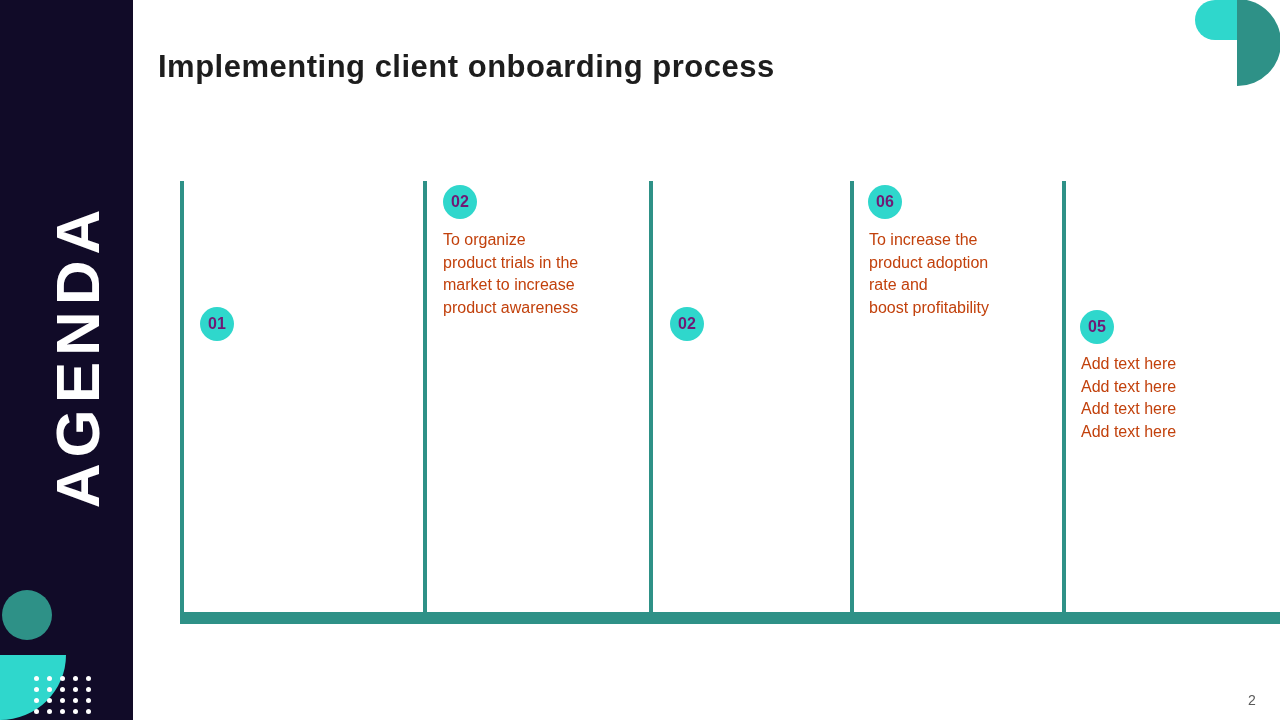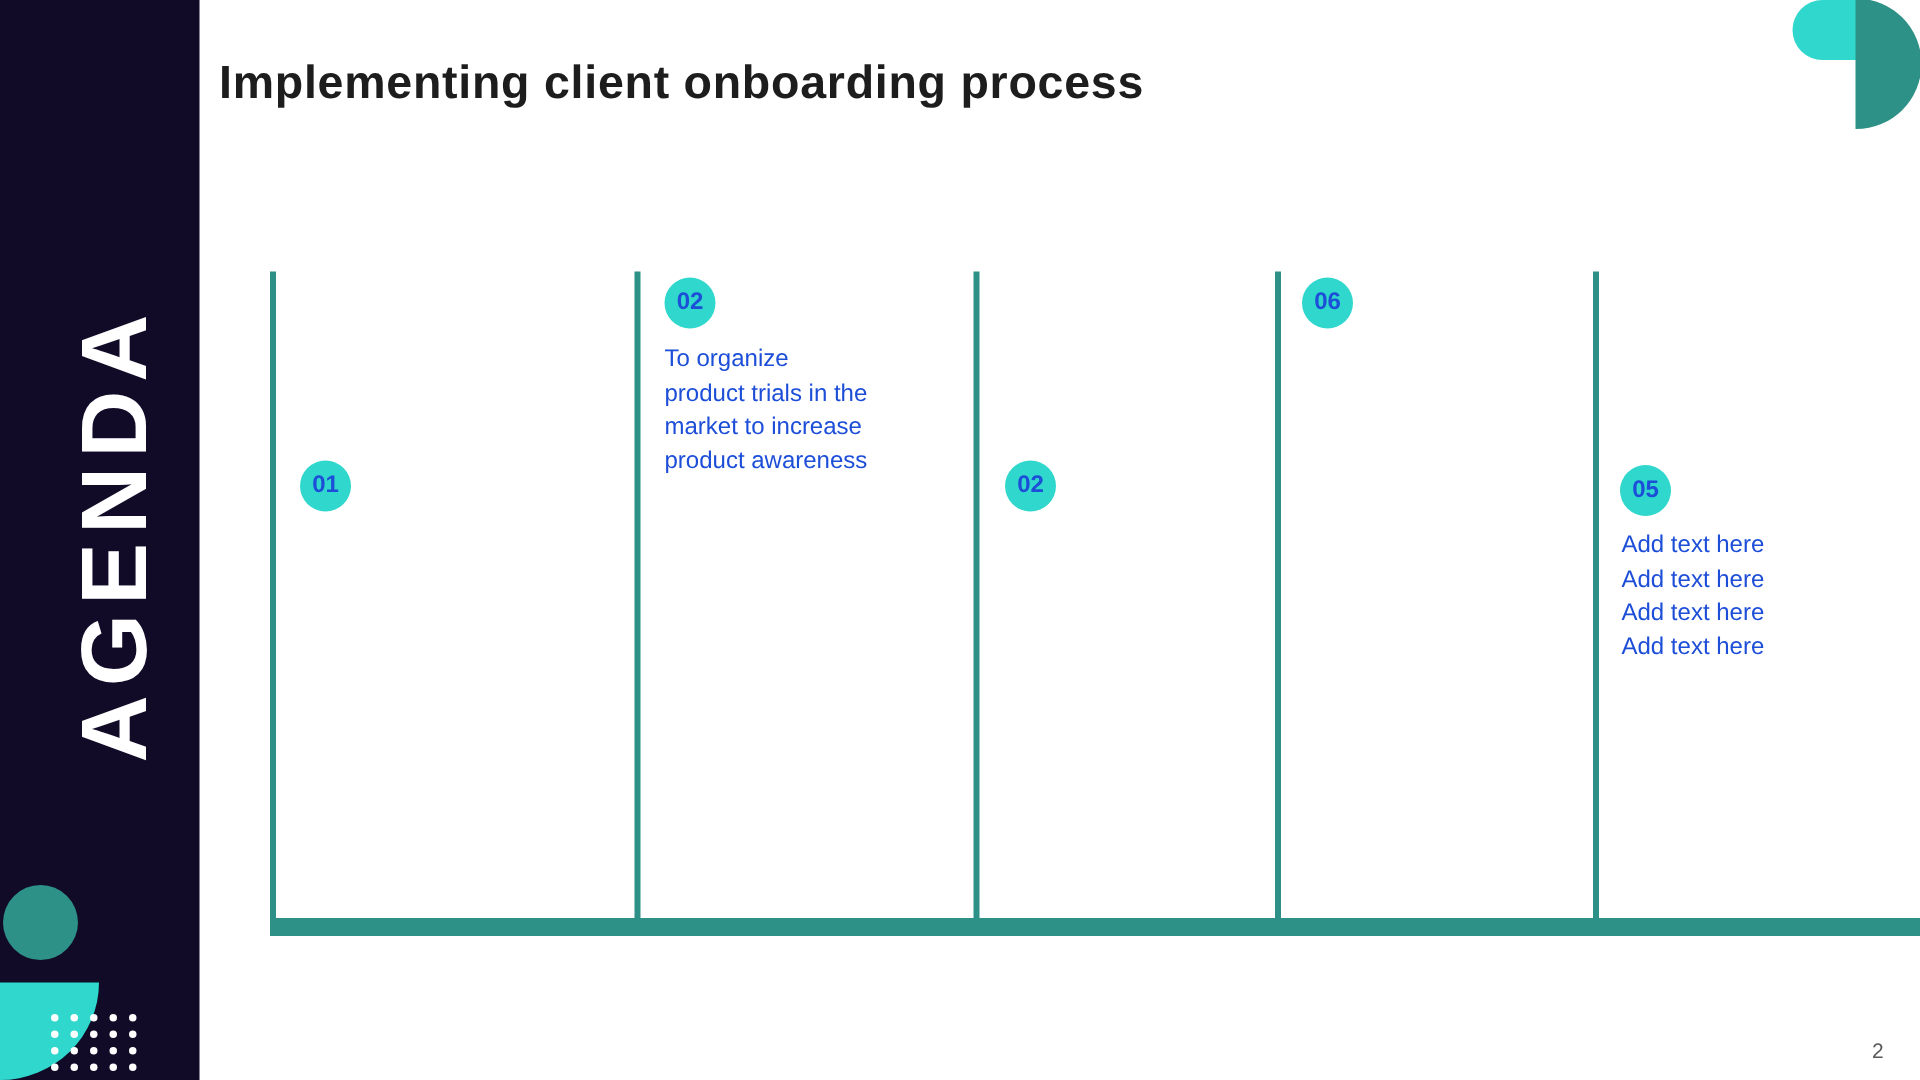--- a/index.html
+++ b/index.html
@@ -9,40 +9,40 @@
   .slide{position:absolute;inset:0;width:1280px;height:720px;}
 
   
   .sidebar{position:absolute;left:0;top:0;width:133px;height:720px;background:#110b28;}
   .sidebar-title{position:absolute;left:77px;top:356px;
       transform:translate(-50%,-50%) rotate(-90deg);
       color:#ffffff;font-size:62px;font-weight:bold;letter-spacing:6px;
       white-space:nowrap;}
 
   
-  .title{position:absolute;left:146px;top:37px;margin:0;
+  .title{position:absolute;left:146px;top:37px;margin:12px;
       font-size:31px;font-weight:bold;letter-spacing:0.5px;color:#1d1d1d;}
 
   
   .vline{position:absolute;top:181px;width:4px;height:431px;background:#2e9187;}
   .v1{left:180px;} .v2{left:423px;} .v3{left:649px;} .v4{left:850px;} .v5{left:1062px;}
 
   
   .hbar{position:absolute;left:180px;top:612px;width:1100px;height:12px;background:#2e9187;}
 
   
   .badge{position:absolute;width:34px;height:34px;border-radius:50%;
-      background:#2fd7cc;color:#1d4ed8;font-size:16px;font-weight:bold;
+      background:#2fd7cc;color:#701a75;font-size:16px;font-weight:bold;
       display:flex;align-items:center;justify-content:center;}
   .b1{left:200px;top:307px;} .b2{left:443px;top:185px;} .b3{left:670px;top:307px;}
   .b4{left:868px;top:185px;} .b5{left:1080px;top:310px;}
 
   
   .item-text{position:absolute;width:210px;font-size:16px;line-height:22.5px;
-      color:#1d4ed8;white-space:pre-line;}
+      color:#c2410c;white-space:pre-line;}
   .t1{left:200px;top:352px;} .t2{left:443px;top:229px;} .t3{left:671px;top:352px;}
   .t4{left:869px;top:229px;} .t5{left:1081px;top:353px;}
 
   
   .deco-pill{position:absolute;left:1195px;top:0;width:43px;height:40px;
       background:#2fd7cc;border-radius:20px 0 0 20px;}
   .deco-semicircle{position:absolute;left:1237px;top:-1px;width:44px;height:87px;
       background:#2e9187;border-radius:0 87px 87px 0;}
   .deco-circle{position:absolute;left:2px;top:590px;width:50px;height:50px;
       background:#2e9187;border-radius:50%;}
@@ -107,20 +107,24 @@
 
   <div class="badge b2">02</div>
   <div class="item-text t2">To organize
 product trials in the
 market to increase
 product awareness</div>
 
   <div class="badge b3">02</div>
 
   <div class="badge b4">06</div>
+  <div class="item-text t4">To increase the
+product adoption
+rate and
+boost profitability</div>
 
   <div class="badge b5">05</div>
   <div class="item-text t5">Add text here
 Add text here
 Add text here
 Add text here</div>
 
   <div class="page-number">2</div>
 </div>
 

